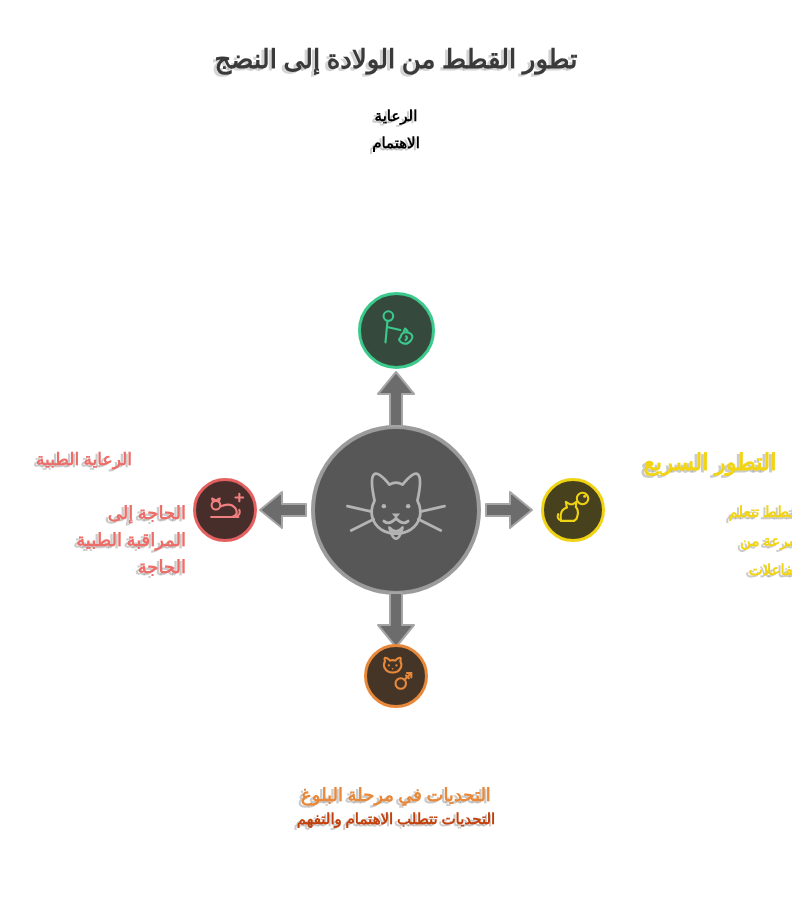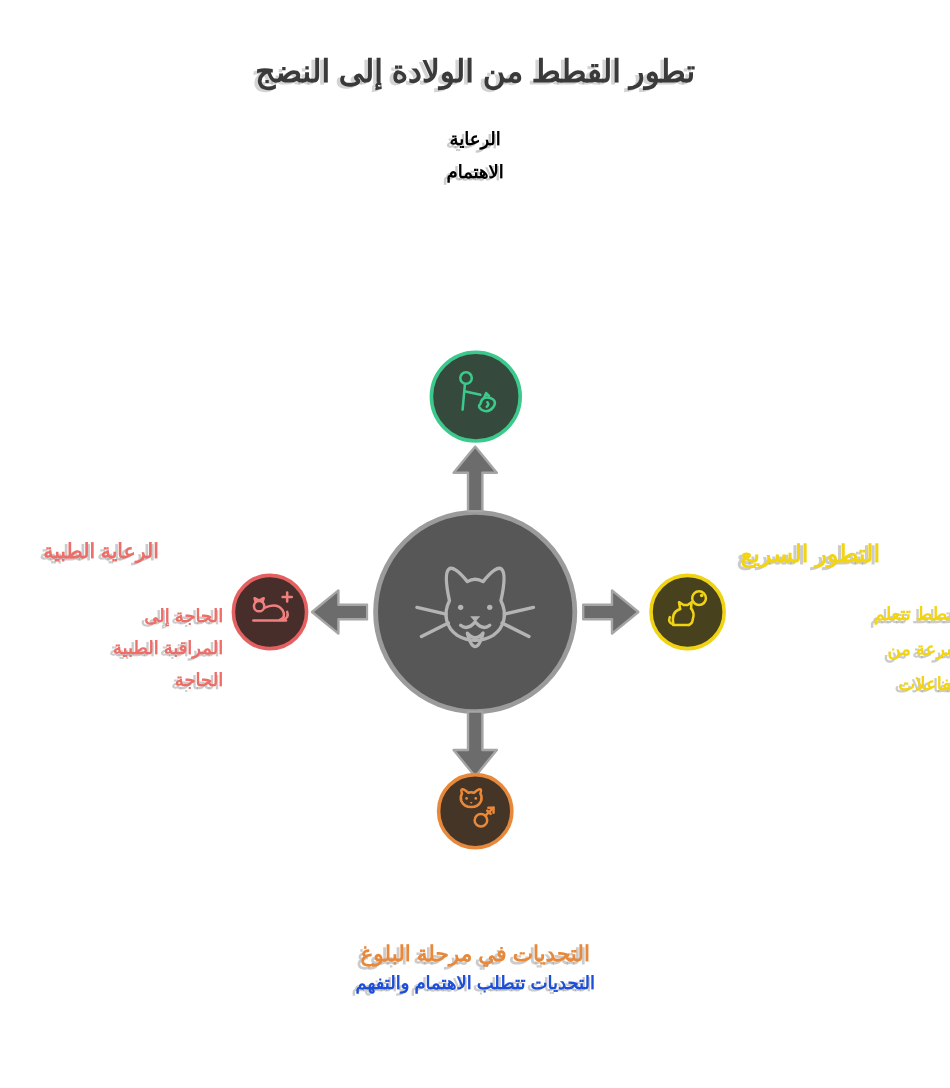--- a/index.html
+++ b/index.html
@@ -1,38 +1,38 @@
 <!DOCTYPE html>
 <html lang="ar"><head>
 <meta charset="utf-8">
 <style>
   html,body{margin:0;padding:0;background:#fff;}
   .canvas{
     position:relative;width:792px;height:907px;background:#ffffff;
-    overflow:hidden;font-family:Liberation Sans, sans-serif;
+    overflow:hidden;font-family:Liberation Serif, serif;
   }
   .txt{position:absolute;direction:rtl;font-weight:bold;}
   .shadowed{text-shadow:-3px 2px 0 rgba(152,152,152,0.5);}
   .main-title{
     top:44px;left:0;width:100%;text-align:center;
     font-size:26px;color:#3a3a3a;
     text-shadow:-3px 2px 0 rgba(160,160,160,0.45);
   }
   
   .green-label{top:103px;left:196px;width:400px;text-align:center;font-size:15px;line-height:27px;color:#000000;}
   .green-desc{top:206px;left:146px;width:500px;text-align:center;font-size:15px;color:#3cc98c;}
   
-  .yellow-label{top:449px;right:15px;width:160px;text-align:left;font-size:20px;color:#f2d411;}
+  .yellow-label{top:449px;right:2px;width:160px;text-align:center;font-size:23px;color:#f2d411;}
   .yellow-desc{top:498px;right:-14px;width:130px;text-align:right;font-size:15px;line-height:29px;color:#f2d411;}
   
   .red-label{top:449px;left:36px;width:144px;text-align:left;font-size:17px;color:#ed6d68;}
-  .red-desc{top:500px;left:54px;width:132px;text-align:right;font-size:15px;line-height:27px;color:#ed6d68;}
+  .red-desc{top:500px;left:54px;width:132px;text-align:right;font-size:18px;line-height:27px;color:#ed6d68;}
   
   .orange-label{top:784px;left:146px;width:500px;text-align:center;font-size:18px;color:#e8883a;}
-  .orange-desc{top:810px;left:146px;width:500px;text-align:center;font-size:15px;color:#1d4ed8;}
+  .orange-desc{top:810px;left:146px;width:500px;text-align:center;font-size:15px;color:#c2410c;}
 
   .circle{
     position:absolute;border-radius:50%;box-sizing:border-box;
     display:flex;align-items:center;justify-content:center;
   }
   .center-hub{left:311px;top:425px;width:170px;height:170px;background:#575757;border:4px solid #9b9b9b;}
   .stage-circle{width:64px;height:64px;}
   .circle-green {left:358px;top:292px;width:77px;height:77px;border:3px solid #3cc98c;background:#35493d;}
   .circle-yellow{left:541px;top:478px;border:3px solid #f0d313;background:#47421d;}
   .circle-red   {left:193px;top:478px;border:3px solid #e56060;background:#472e2a;}

